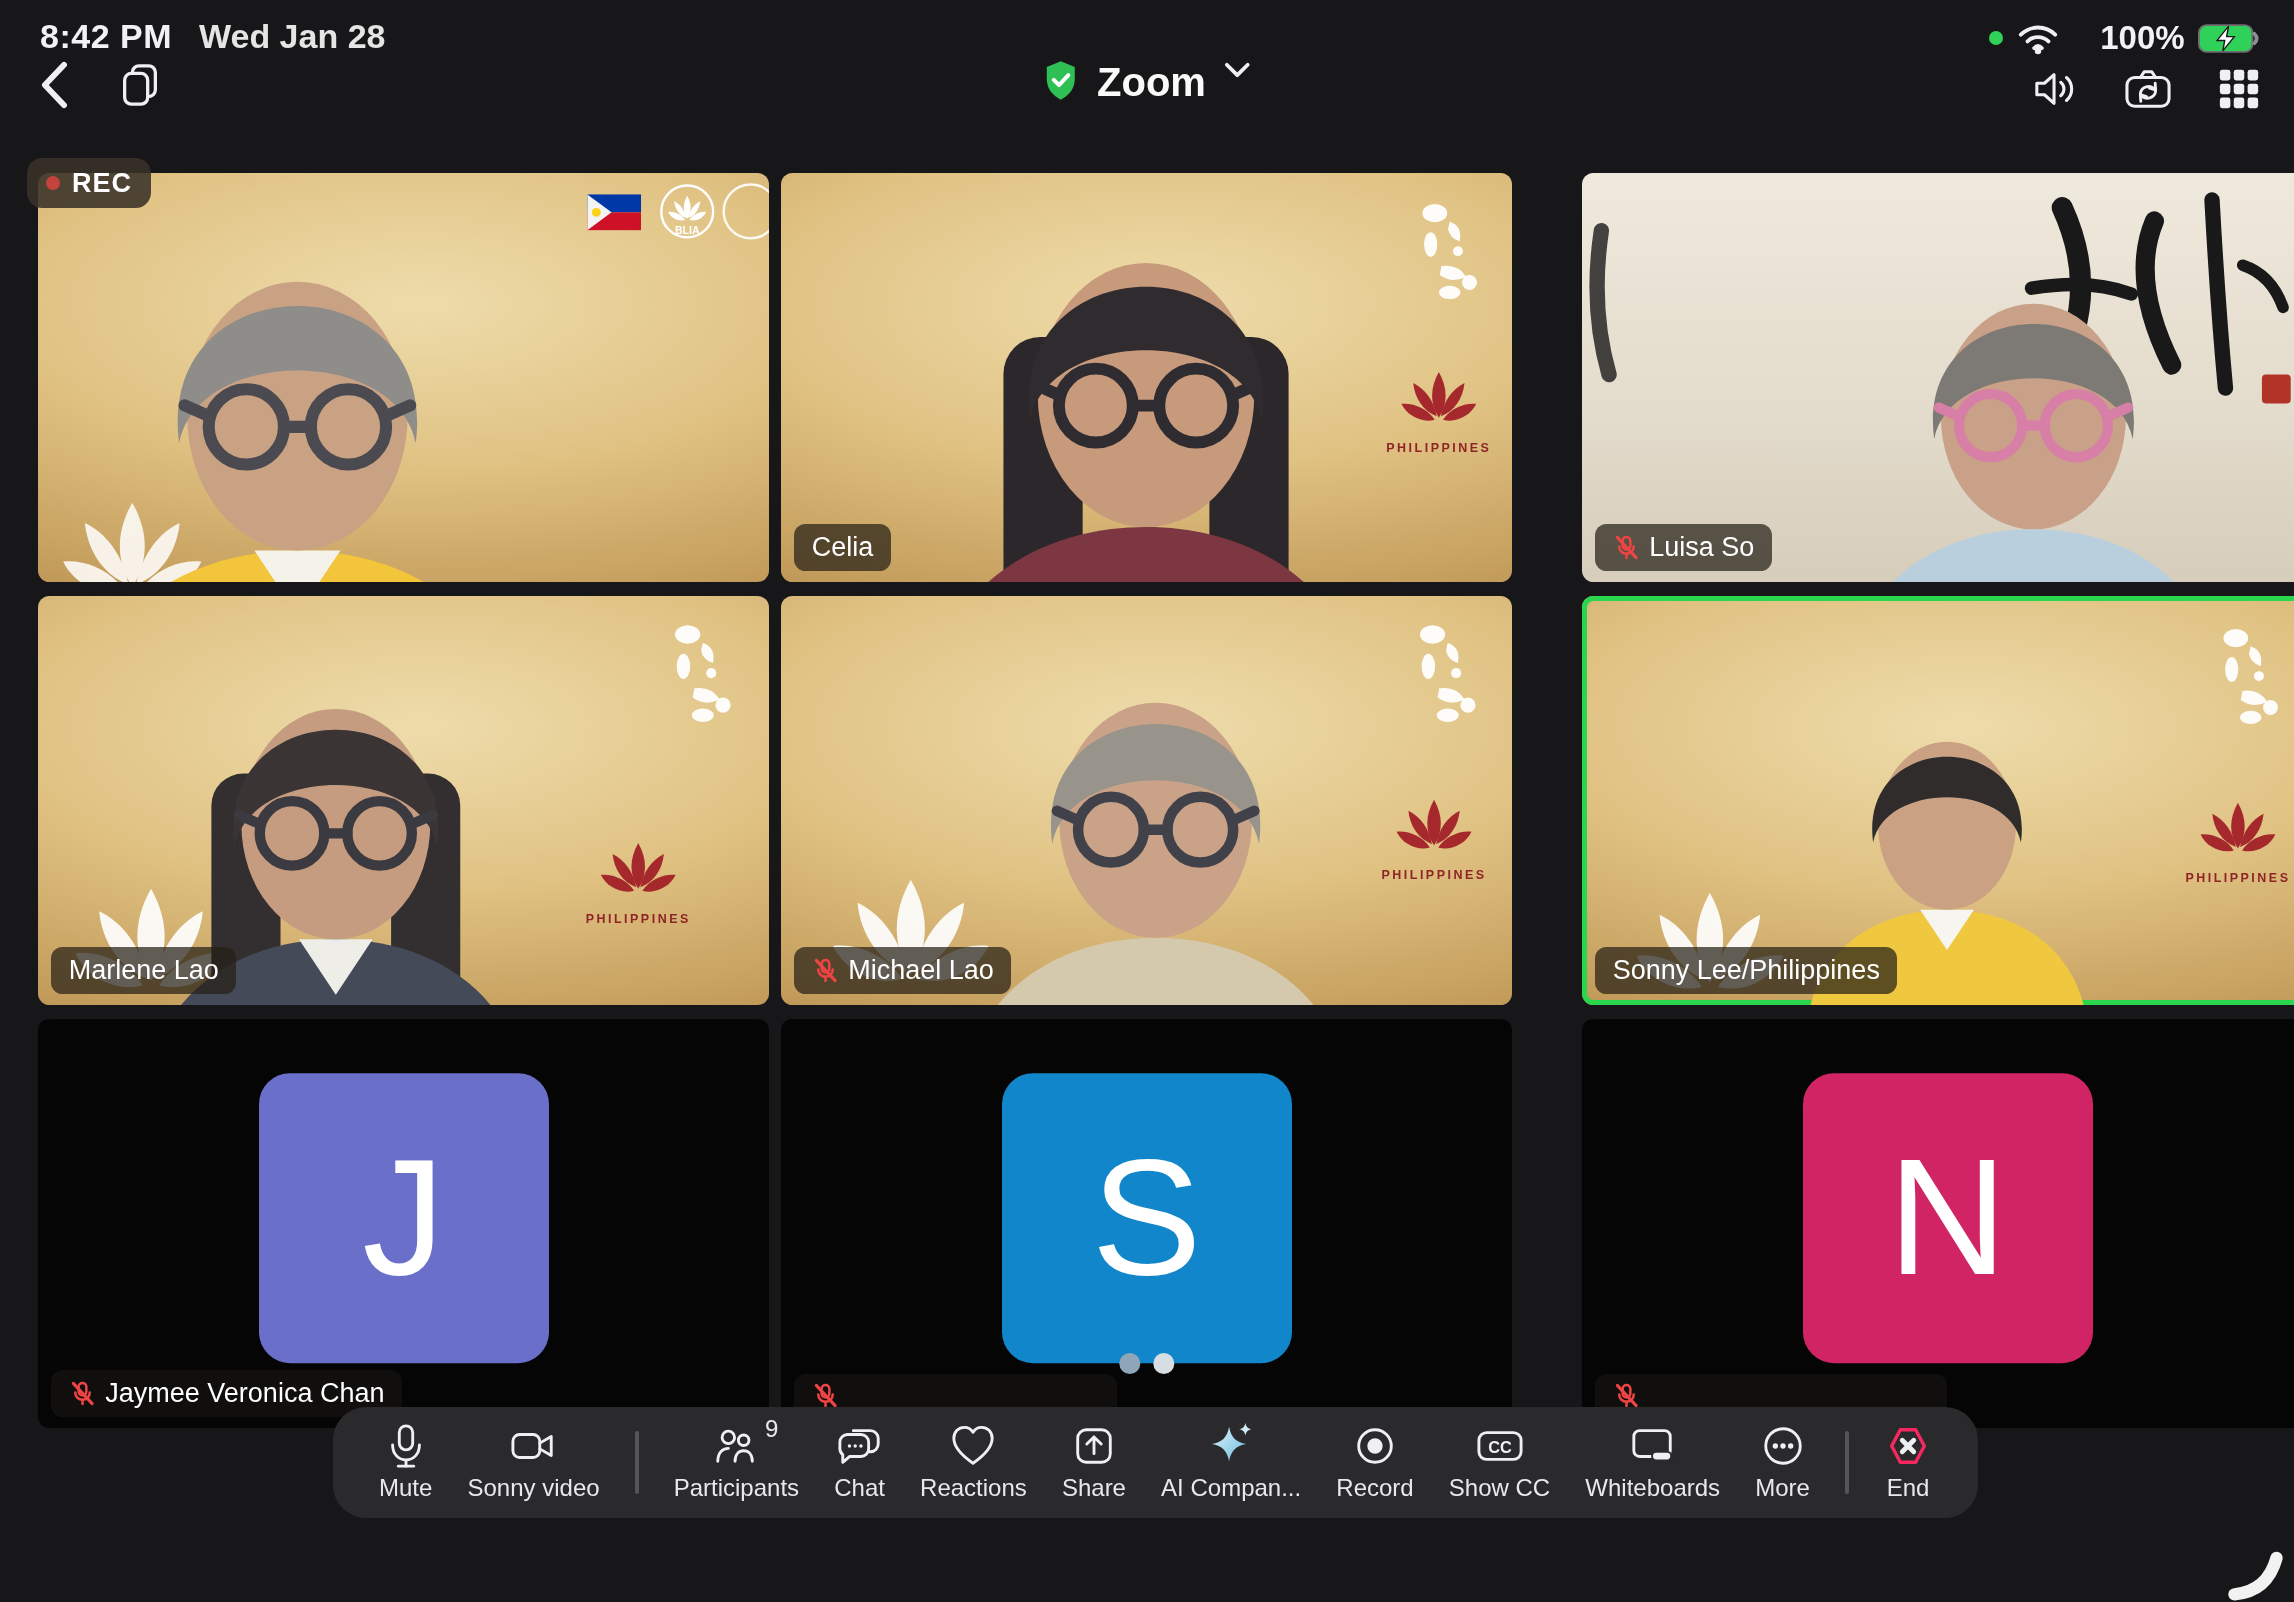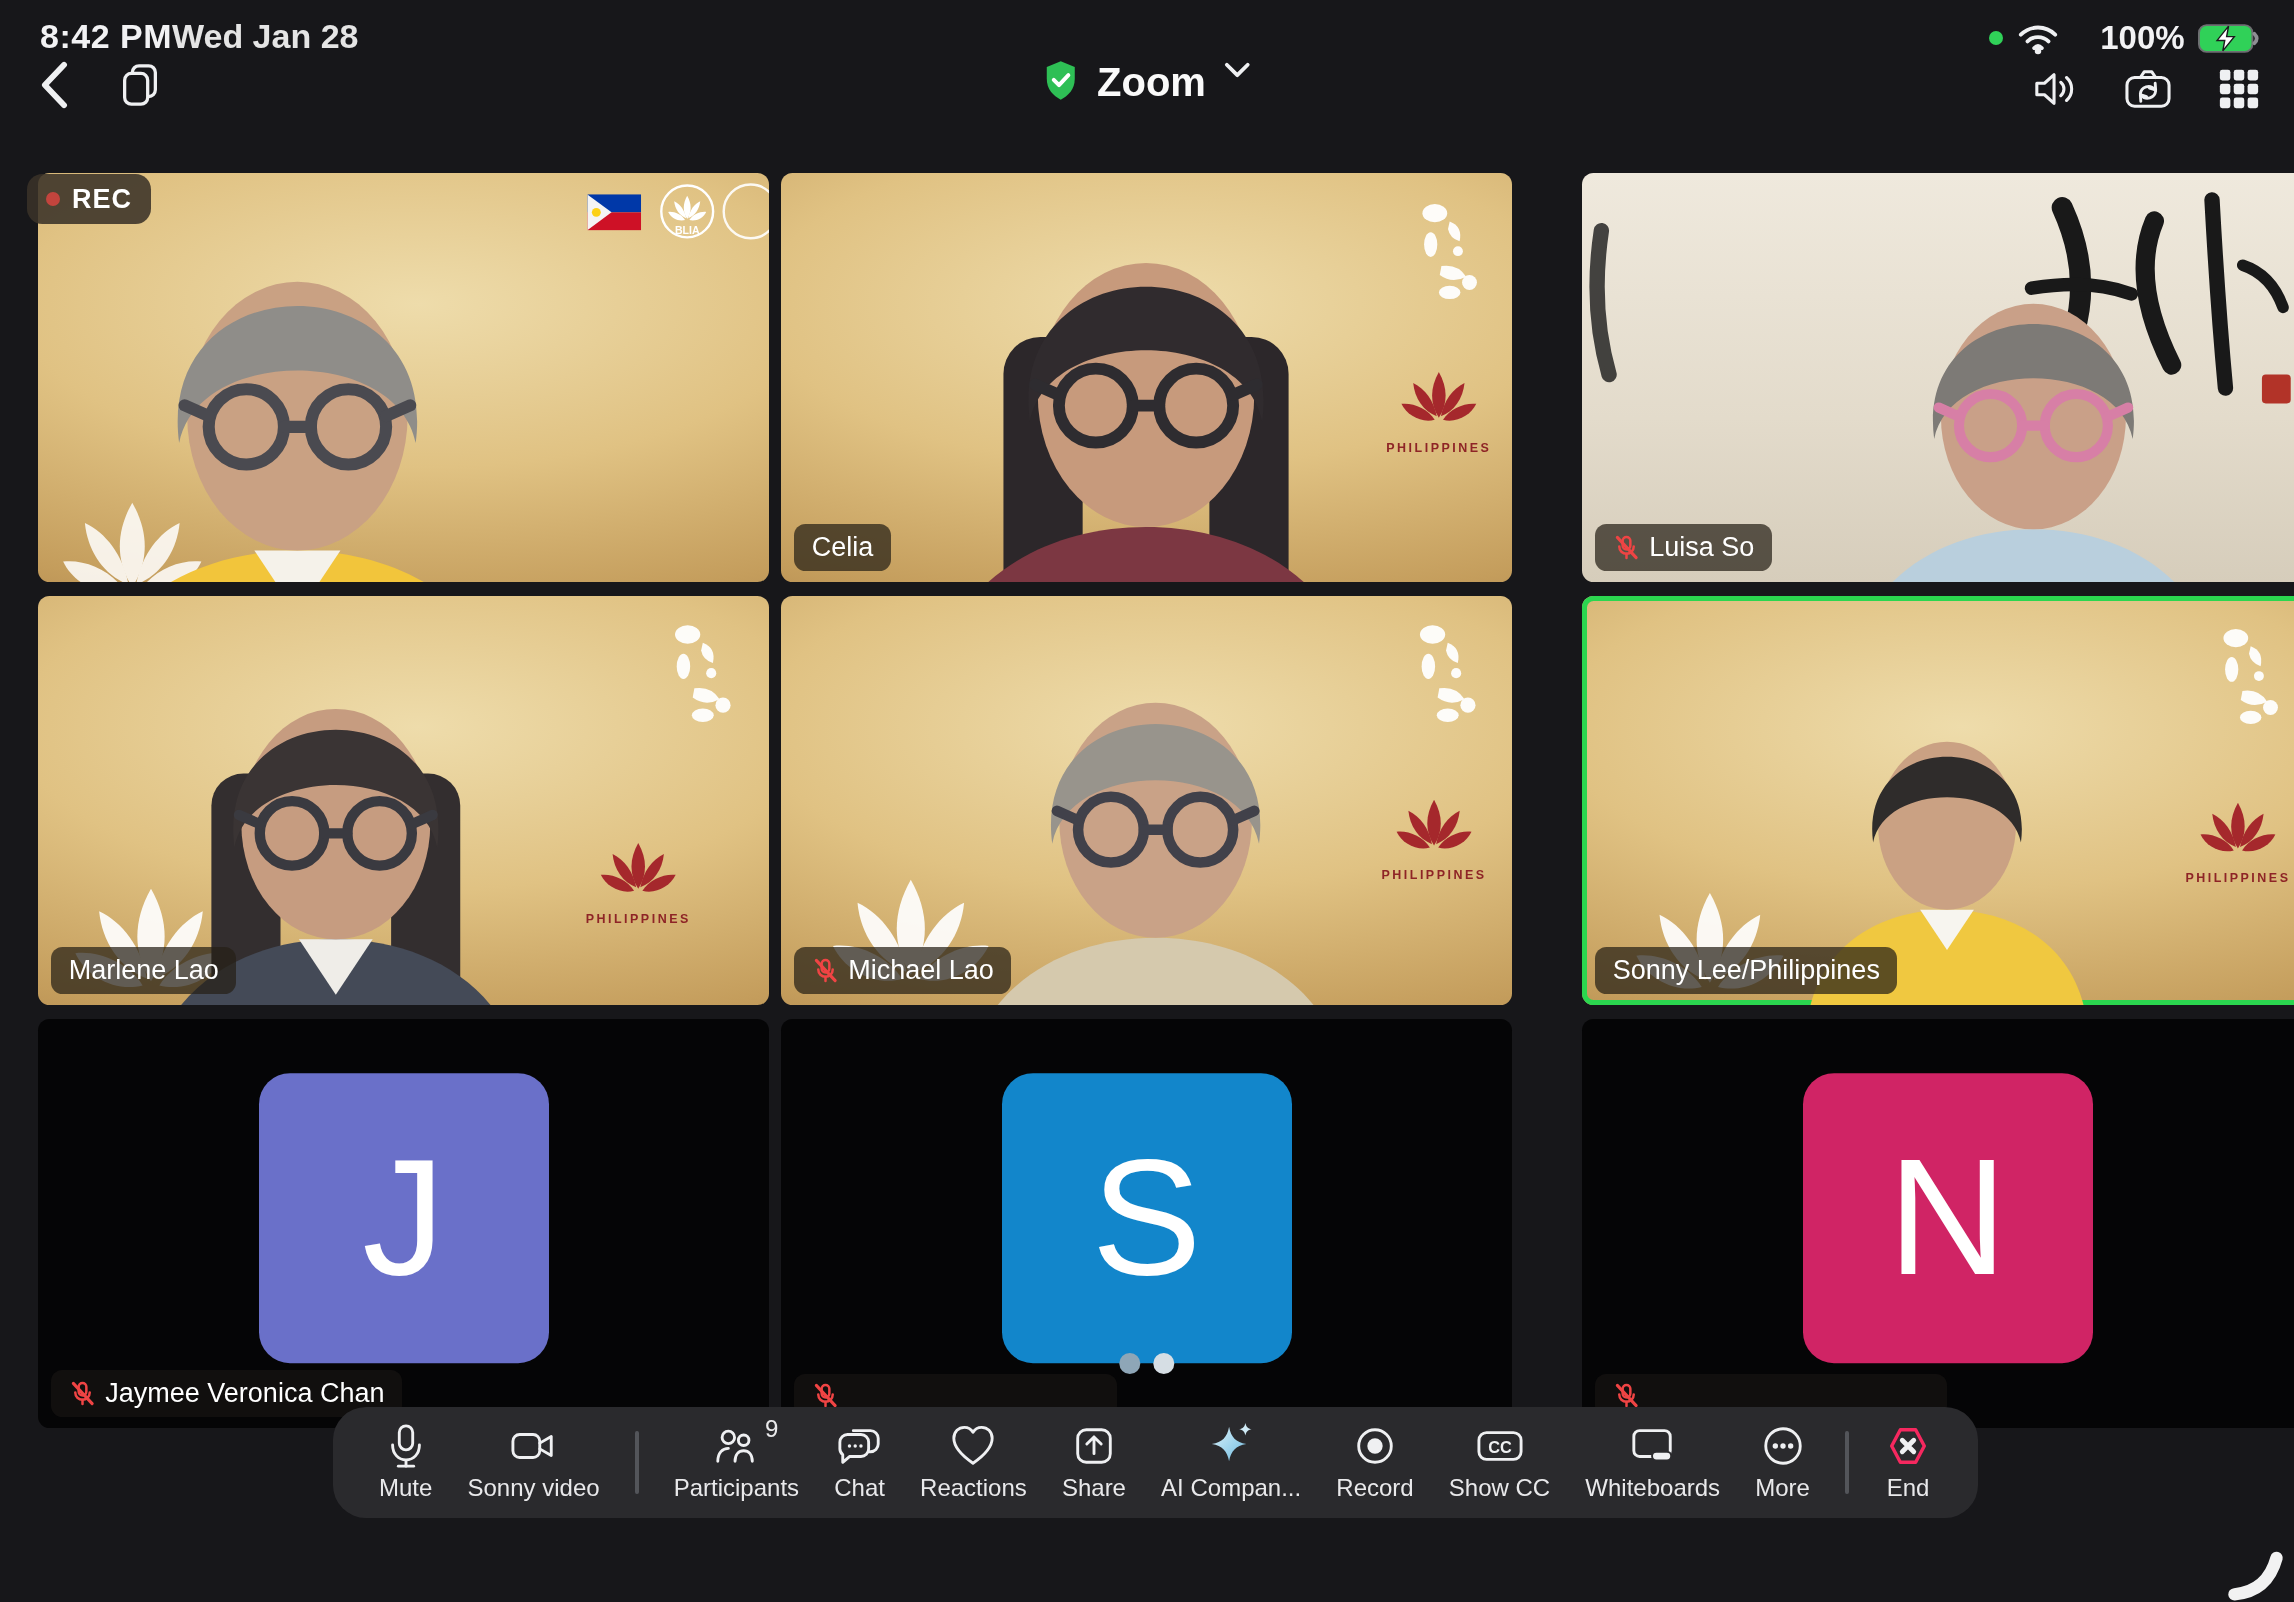--- a/index.html
+++ b/index.html
@@ -2,21 +2,21 @@
 <html><head>
 <meta charset="utf-8">
 <style>
   html,body{margin:0;padding:0;}
   body{
     width:2294px;height:1602px;background:#17171a;position:relative;overflow:hidden;
     font-family:"Liberation Sans", sans-serif;color:#f2f2f4;
   }
   
   .statusbar{position:absolute;top:11.5px;left:0;right:0;height:46px;}
-  .sb-left{position:absolute;left:40px;top:5.8px;display:flex;align-items:baseline;}
+  .sb-left{position:absolute;left:40px;top:5.8px;display:flex;gap:27px;align-items:baseline;}
   .sb-time{font-size:34px;font-weight:700;letter-spacing:0.5px;}
   .sb-date{font-size:34px;font-weight:600;color:#e5e5e5;}
   .sb-right{position:absolute;right:33px;top:7.7px;display:flex;align-items:center;gap:13.4px;}
   .green-dot{width:14.4px;height:14.4px;border-radius:50%;background:#30d158;}
   .sb-batt-label{font-size:33px;font-weight:600;margin-left:28px;}
   
   .navbar{position:absolute;top:60px;left:0;right:0;height:58px;}
   .nav-left{position:absolute;left:37px;top:0;display:flex;align-items:center;gap:46px;}
   .nav-center{position:absolute;left:50%;top:0;transform:translateX(-50%);display:flex;gap:17.3px;height:58px;}
   .nav-title{font-size:40px;font-weight:600;color:#fafafa;}
@@ -39,21 +39,21 @@
   .r3 .name-label{background:rgba(20,18,16,.85);}
   .p8 .name-label{min-width:288px;} .p9 .name-label{min-width:317px;}
   
   .avatar{
     position:absolute;left:50%;top:50%;transform:translate(-50%,-52%);
     width:290px;height:290px;border-radius:31px;display:flex;align-items:center;justify-content:center;
   }
   .avatar span{font-size:165px;font-weight:400;color:#fff;line-height:1;}
   
   .rec-badge{
-    position:absolute;left:27px;top:174px;z-index:4;display:inline-flex;align-items:center;gap:11.5px;
+    position:absolute;left:27px;top:158px;z-index:4;display:inline-flex;align-items:center;gap:11.5px;
     background:rgba(58,50,40,.88);border-radius:15.4px;padding:9.6px 19px;
   }
   .rec-dot{width:14.4px;height:14.4px;border-radius:50%;background:#c2443d;}
   .rec-text{font-size:27px;font-weight:700;color:#fff;letter-spacing:1px;}
   
   .page-dots{position:absolute;left:50%;top:1353px;transform:translateX(-50%);display:flex;gap:13.4px;z-index:3;}
   .page-dots i{width:21px;height:21px;border-radius:50%;}
   .page-dots .d1{background:#8ea6b7;}
   .page-dots .d2{background:#d6dee4;}
   

